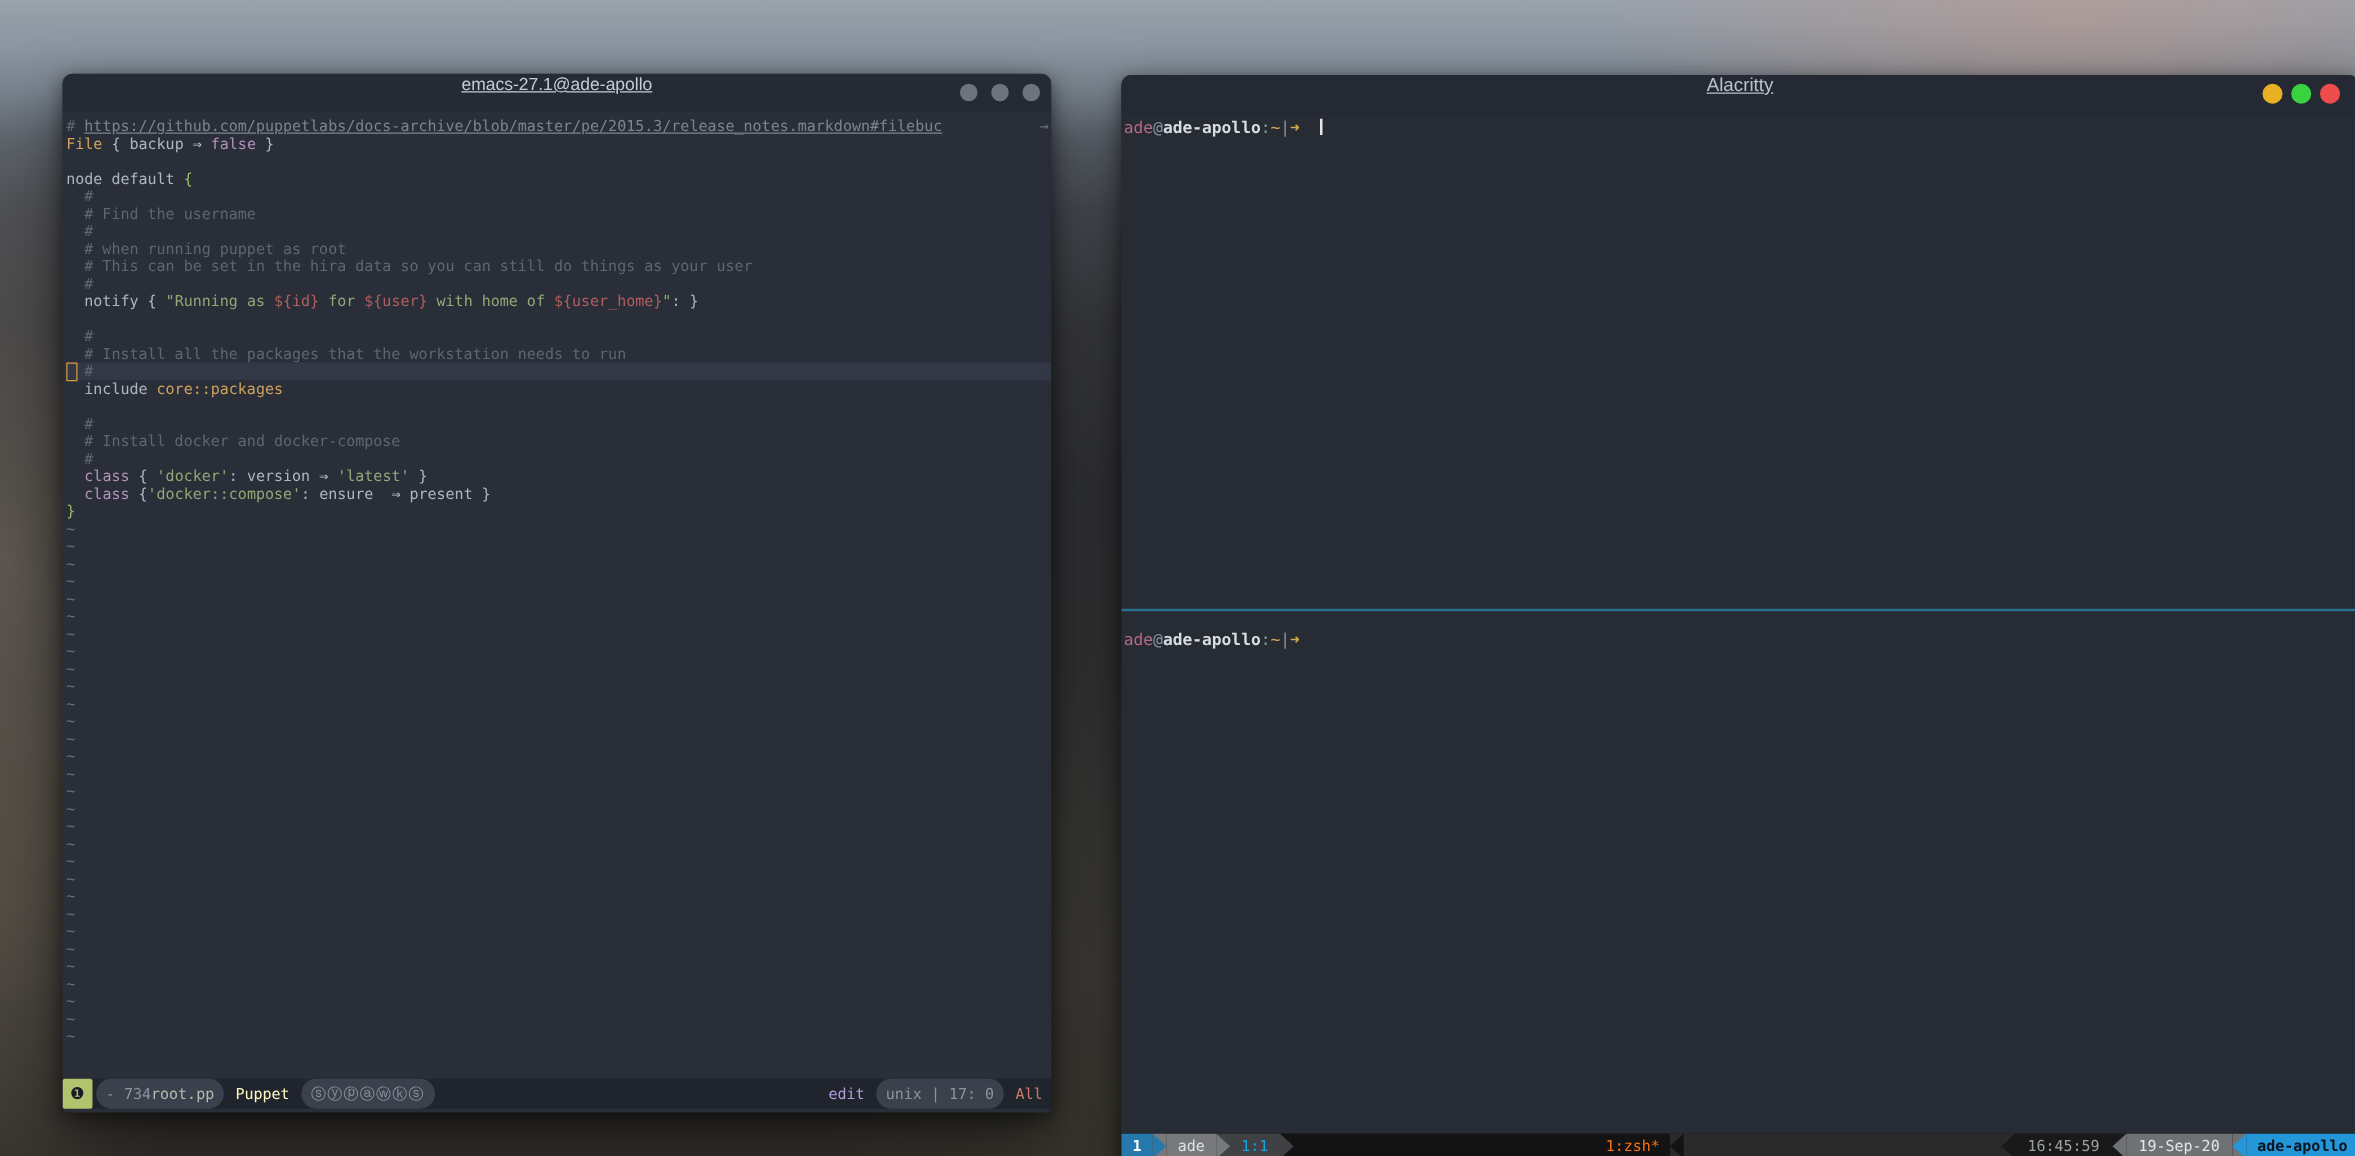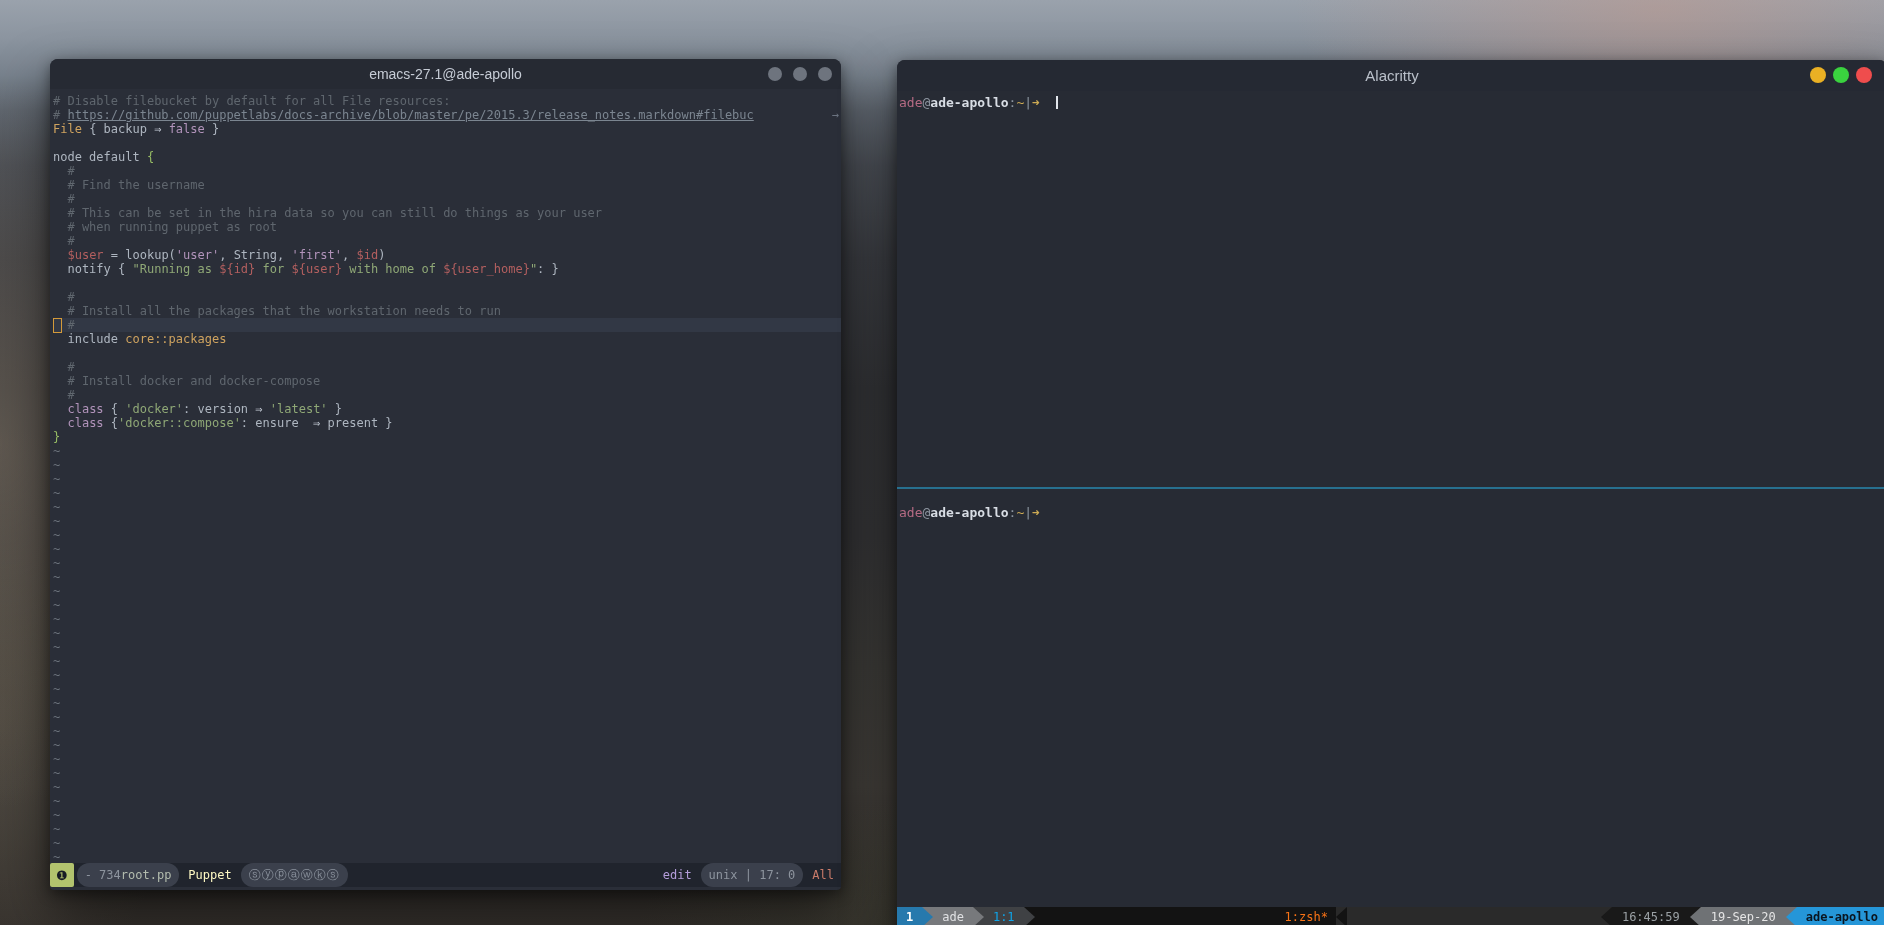--- a/index.html
+++ b/index.html
@@ -6,22 +6,22 @@
     font-family:"Liberation Sans",sans-serif;}
   .desktop{position:absolute;inset:0;
     background:
       radial-gradient(ellipse 520px 240px at 88% 1%, rgba(195,152,138,.5), transparent 70%),
       radial-gradient(ellipse 300px 520px at 0% 48%, rgba(148,132,112,.45), transparent 70%),
       radial-gradient(ellipse 260px 420px at 0% 78%, rgba(92,84,72,.5), transparent 70%),
       radial-gradient(ellipse 760px 210px at 62% 100%, rgba(88,98,66,.32), transparent 70%),
       linear-gradient(180deg,#9aa2ac 0%,#8c95a0 4%,#78828d 8%,#5d646d 12%,#474b52 18%,#383a3f 28%,#303134 42%,#323234 58%,#393835 72%,#3e3b37 85%,#332f2b 100%);}
   .window{position:absolute;border-radius:8px 8px 4px 4px;overflow:hidden;
     box-shadow:0 22px 50px rgba(0,0,0,.5),0 4px 14px rgba(0,0,0,.45);}
-  .titlebar{position:absolute;top:0;left:0;right:0;display:flex;align-items:center;justify-content:center;
-    color:#c6ccd6;font-size:14px;}
+  .titlebar{position:absolute;top:0;left:0;right:0;display:flex;align-items:flex-start;justify-content:center;
+    color:#c6ccd6;font-size:14px;text-decoration:underline;}
   
   #emacs{left:50px;top:59px;width:791px;height:831px;background:#2a2e38;}
   #emacs .titlebar{height:30px;background:#262a33;}
   #emacs .win-dots{position:absolute;right:9px;top:8px;display:flex;gap:11px;}
   #emacs .win-dots i{width:14px;height:14px;border-radius:50%;background:#6e747e;display:block;}
   #emacs-code{position:absolute;top:30px;left:0;right:0;bottom:27px;padding:5px 0 0 3px;
     font-family:"DejaVu Sans Mono",monospace;font-size:12px;line-height:14px;overflow:hidden;}
   .ln{height:14px;white-space:pre;position:relative;}
   .ln.hl{background:#323845;}
   .tk-c{color:#5f666e;} .tk-lnk{color:#7b8590;text-decoration:underline;}
@@ -82,32 +82,30 @@
   <div class="window" id="emacs">
     <div class="titlebar">
       <span>emacs-27.1@ade-apollo</span>
       <span class="win-dots">
         <i></i>
         <i></i>
         <i></i>
       </span>
     </div>
     <div id="emacs-code">
-        <div class="ln"><span class="tk-c"># Disable filebucket by default for all File resources:</span></div>
         <div class="ln"><span class="tk-c"># </span><span class="tk-lnk">https://github.com/puppetlabs/docs-archive/blob/master/pe/2015.3/release_notes.markdown#filebuc</span><span class="tk-tr">→</span></div>
         <div class="ln"><span class="tk-ty">File</span><span class="tk-d"> { backup </span><span class="tk-op">⇒</span><span class="tk-d"> </span><span class="tk-kw">false</span><span class="tk-d"> }</span></div>
         <div class="ln"></div>
         <div class="ln"><span class="tk-d">node default </span><span class="tk-br">{</span></div>
         <div class="ln"><span class="tk-c">  #</span></div>
         <div class="ln"><span class="tk-c">  # Find the username</span></div>
         <div class="ln"><span class="tk-c">  #</span></div>
+        <div class="ln"><span class="tk-c">  # when running puppet as root</span></div>
         <div class="ln"><span class="tk-c">  # This can be set in the hira data so you can still do things as your user</span></div>
-        <div class="ln"><span class="tk-c">  # when running puppet as root</span></div>
         <div class="ln"><span class="tk-c">  #</span></div>
-        <div class="ln"><span class="tk-d">  </span><span class="tk-v">$user</span><span class="tk-d"> = lookup(</span><span class="tk-kw">'user'</span><span class="tk-d">, String, </span><span class="tk-kw">'first'</span><span class="tk-d">, </span><span class="tk-v">$id</span><span class="tk-d">)</span></div>
         <div class="ln"><span class="tk-d">  notify { </span><span class="tk-s">"Running as </span><span class="tk-v">${id}</span><span class="tk-s"> for </span><span class="tk-v">${user}</span><span class="tk-s"> with home of </span><span class="tk-v">${user_home}</span><span class="tk-s">"</span><span class="tk-d">: }</span></div>
         <div class="ln"></div>
         <div class="ln"><span class="tk-c">  #</span></div>
         <div class="ln"><span class="tk-c">  # Install all the packages that the workstation needs to run</span></div>
         <div class="ln hl"><span class="cursor-box"></span><span class="tk-c">  #</span></div>
         <div class="ln"><span class="tk-d">  include </span><span class="tk-ty">core::packages</span></div>
         <div class="ln"></div>
         <div class="ln"><span class="tk-c">  #</span></div>
         <div class="ln"><span class="tk-c">  # Install docker and docker-compose</span></div>
         <div class="ln"><span class="tk-c">  #</span></div>

